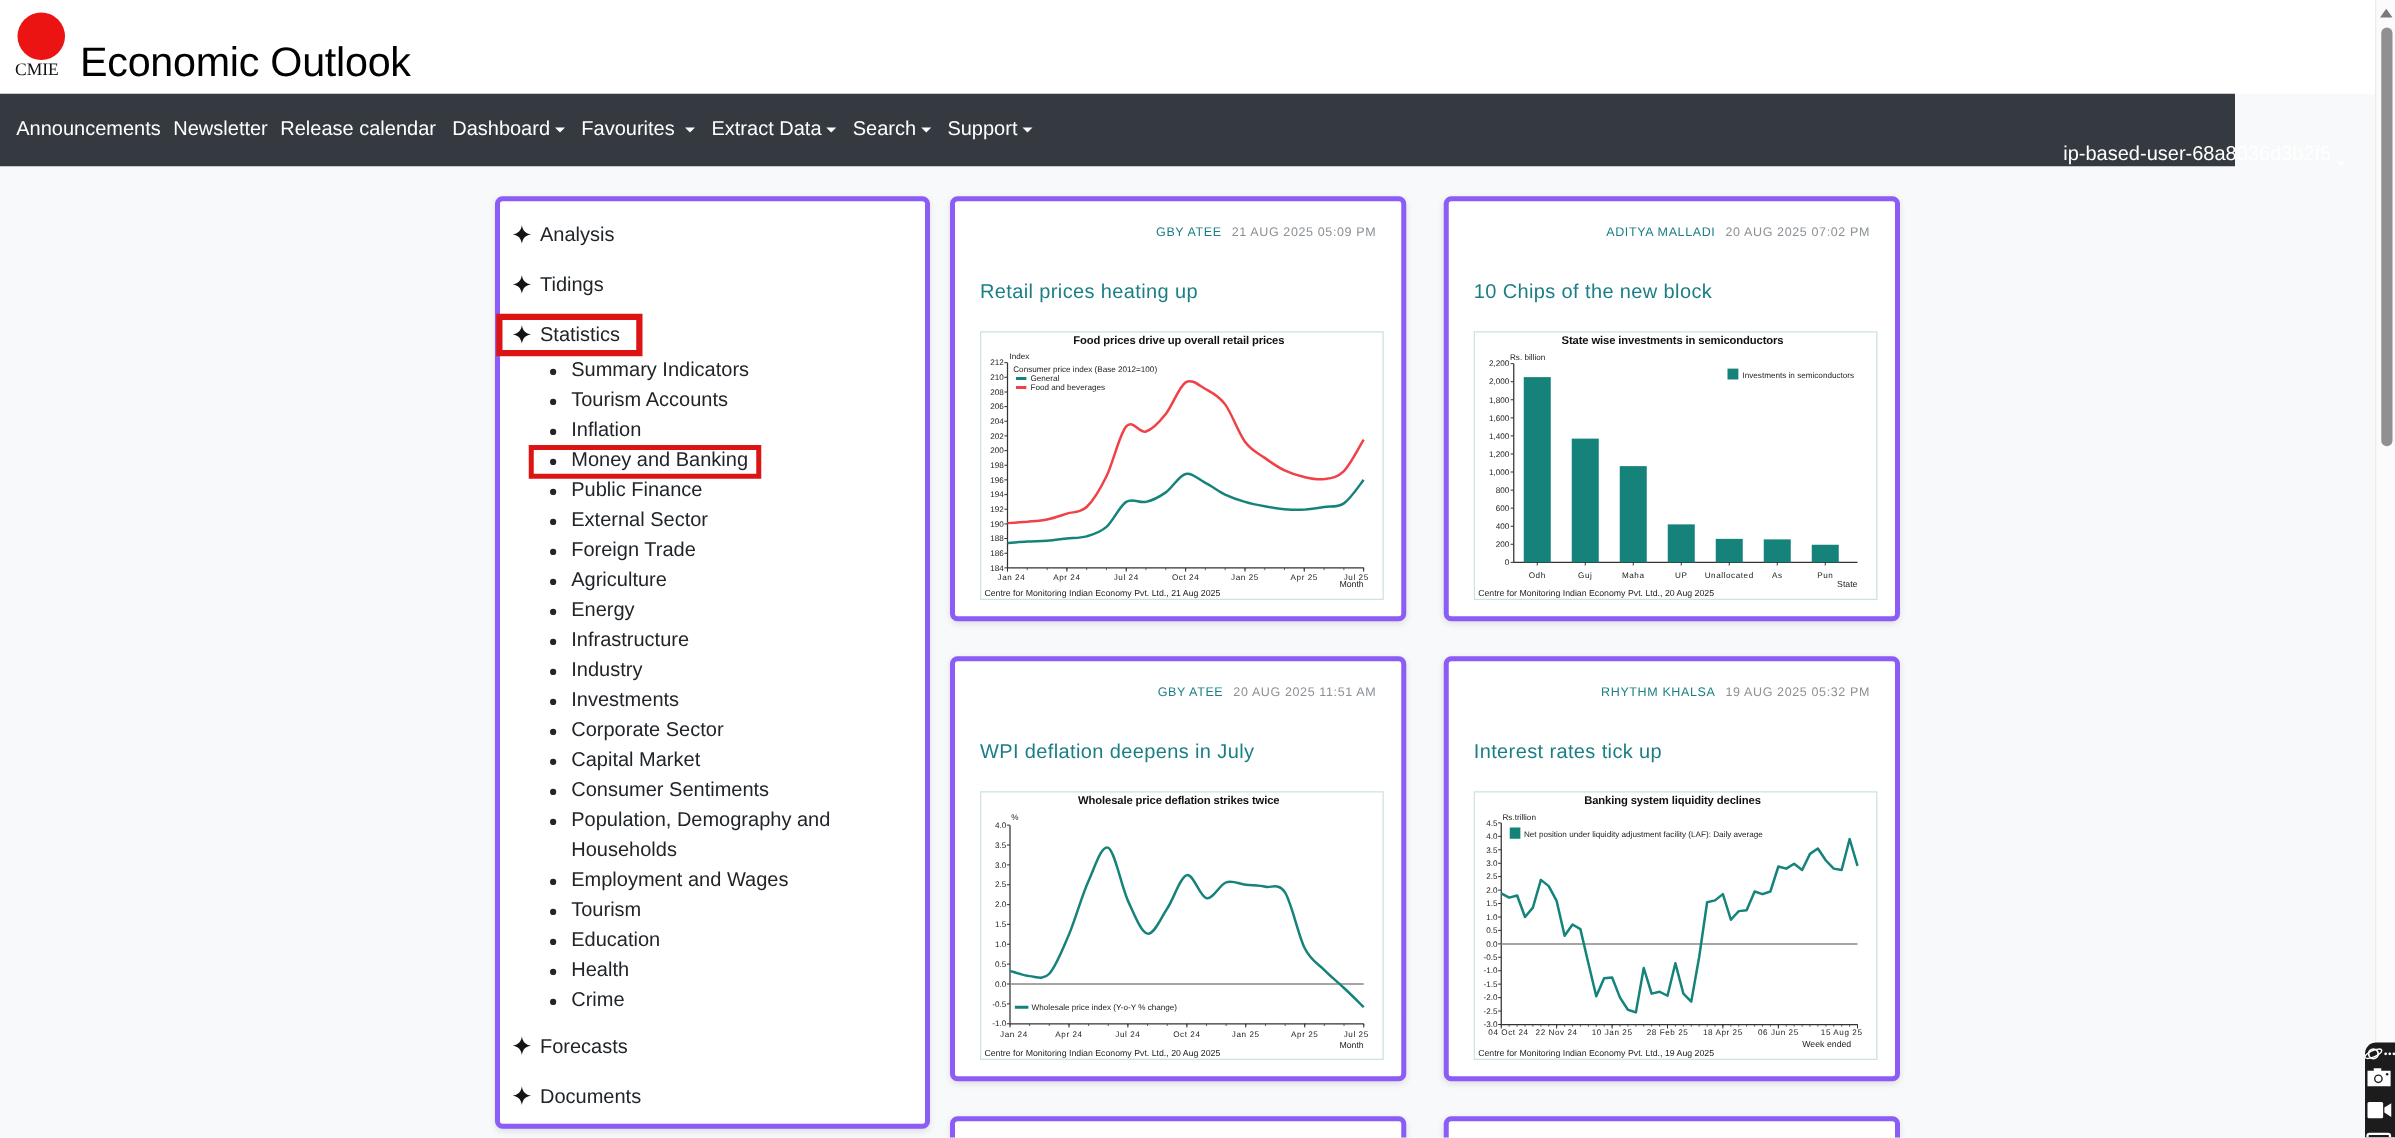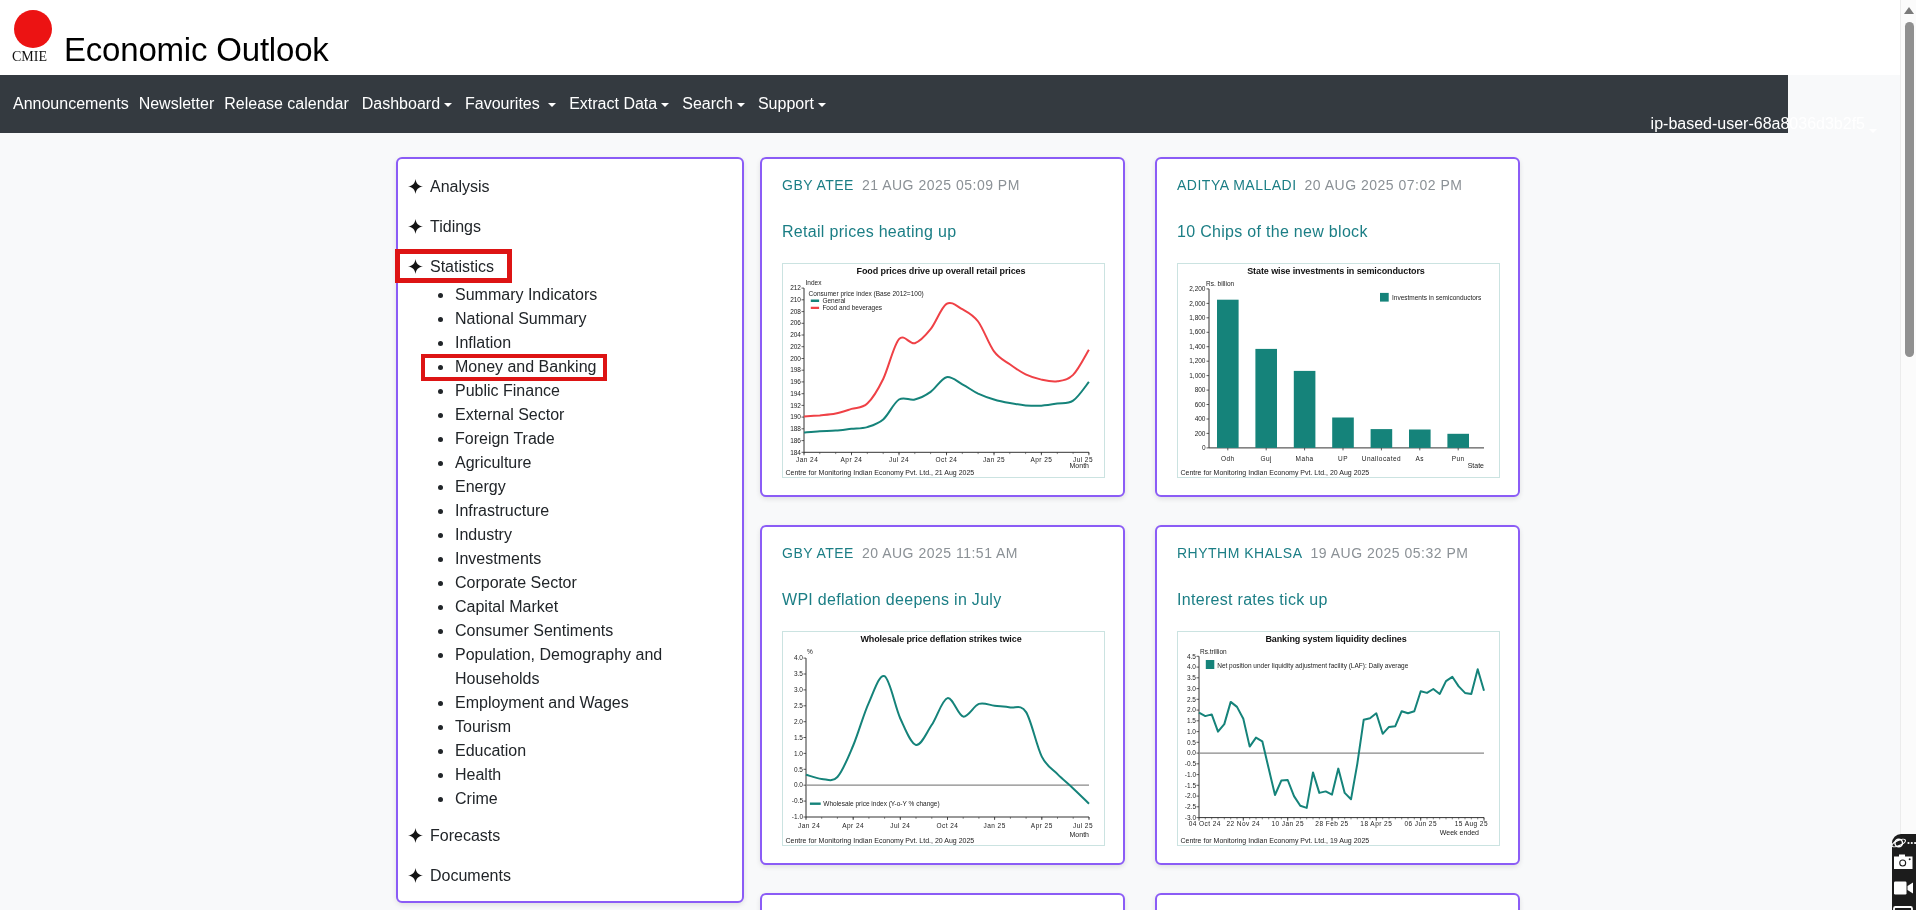--- a/index.html
+++ b/index.html
@@ -6,32 +6,32 @@
 body { font-family:"Liberation Sans", sans-serif; background:#f8f9fa; position:relative; }
 .hdr { position:absolute; left:0; top:0; width:1916px; height:75px; background:#fff; }
 .logo { position:absolute; left:14px; top:10px; width:38px; height:38px; border-radius:50%; background:#ec1313; }
 .cmie { position:absolute; left:12px; top:49px; width:41px; font-family:"Liberation Serif", serif; font-size:14px; color:#111; }
 .etitle { position:absolute; left:64px; top:31px; font-size:33px; color:#000000; letter-spacing:-0.2px; }
 .nav { position:absolute; left:0; top:75px; width:1788px; height:58px; background:#343a40; display:flex; align-items:center; padding-left:8px; }
 .nav a { color:#fff; text-decoration:none; font-size:16px; padding:8px 5px; white-space:nowrap; }
 .nav .gap { margin-left:3px; }
 .caret { display:inline-block; width:0; height:0; border-top:4.5px solid #fff; border-left:4px solid transparent; border-right:4px solid transparent; margin-left:4px; vertical-align:2px; }
 .usr { position:absolute; right:39px; top:75px; height:58px; display:flex; align-items:flex-end; color:#fff; font-size:16px; }
-.card { background:#fff; border:2px solid #8b5cf6; border-radius:6px; box-shadow:0 2px 5px rgba(0,0,0,0.10); }
+.card { background:#fff; border:4px solid #8b5cf6; border-radius:6px; box-shadow:0 2px 5px rgba(0,0,0,0.10); }
 .side { position:absolute; left:396px; top:157px; width:348px; height:746px; font-size:16px; color:#212529; }
 .sec { margin:16px 0 0 10px; line-height:24px; }
 .sec svg { vertical-align:-2px; margin-right:7px; }
 .side ul { list-style:none; margin-top:4px; margin-bottom:7px; }
 .side li { line-height:24px; padding-left:57px; position:relative; }
 .side li::before { content:""; position:absolute; left:40px; top:9.5px; width:5px; height:5px; border-radius:50%; background:#212529; }
 .side ul + .sec { margin-top:13px; }
 .rbox { position:absolute; border:5px solid #dd1414; }
 .cards { position:absolute; left:760px; top:157px; width:760px; display:grid; grid-template-columns:365px 365px; gap:28px 30px; }
 .cards .card { width:365px; height:340px; padding:20px; overflow:hidden; }
-.meta { margin-top:-3px; font-size:14px; letter-spacing:0.5px; line-height:18px; white-space:nowrap; }
+.meta { margin-top:-3px; font-size:10px; letter-spacing:0.5px; line-height:18px; white-space:nowrap;text-align:right; }
 .meta .au { color:#1b7e85; }
 .meta .dt { color:#8b9196; margin-left:8px; }
 .ctitle { margin-top:24px; letter-spacing:0.3px; font-size:16px; line-height:28px; color:#1b7e85; white-space:nowrap; }
 .chartbox { margin-top:17px; width:323px; height:215px; border:1px solid #cbe3e1; background:#fff;text-align:center; }
 .stub { height:340px; }
 .sbar { position:absolute; left:1900px; top:0; width:16px; height:910px; background:#fbfbfb; border-left:1px solid #ececec; }
 .sthumb { position:absolute; left:3.5px; top:22px; width:9px; height:335px; border-radius:4.5px; background:#909090; }
 .sarrow { position:absolute; left:3px; top:7px; width:0; height:0; border-bottom:7px solid #7a7a7a; border-left:5px solid transparent; border-right:5px solid transparent; }
 .tool { position:absolute; left:1892px; top:834px; width:24px; height:76px; background:#1c1c1c; border-radius:9px 0 0 0; overflow:hidden; }
 .tool svg { display:block; }
@@ -58,21 +58,21 @@
         <path d="M8 0 C8.6 4.8 11.2 7.4 16 8 C11.2 8.6 8.6 11.2 8 16 C7.4 11.2 4.8 8.6 0 8 C4.8 7.4 7.4 4.8 8 0 Z" fill="#141414"></path>
       </svg>Analysis</div>
 <div class="sec"><svg width="15" height="15" viewBox="0 0 16 16">
         <path d="M8 0 C8.6 4.8 11.2 7.4 16 8 C11.2 8.6 8.6 11.2 8 16 C7.4 11.2 4.8 8.6 0 8 C4.8 7.4 7.4 4.8 8 0 Z" fill="#141414"></path>
       </svg>Tidings</div>
 <div class="sec"><svg width="15" height="15" viewBox="0 0 16 16">
         <path d="M8 0 C8.6 4.8 11.2 7.4 16 8 C11.2 8.6 8.6 11.2 8 16 C7.4 11.2 4.8 8.6 0 8 C4.8 7.4 7.4 4.8 8 0 Z" fill="#141414"></path>
       </svg>Statistics</div>
 <ul>
       <li>Summary Indicators</li>
-      <li>National Summary</li>
+      <li>Tourism Accounts</li>
       <li>Inflation</li>
       <li>Money and Banking</li>
       <li>Public Finance</li>
       <li>External Sector</li>
       <li>Foreign Trade</li>
       <li>Agriculture</li>
       <li>Energy</li>
       <li>Infrastructure</li>
       <li>Industry</li>
       <li>Investments</li>

